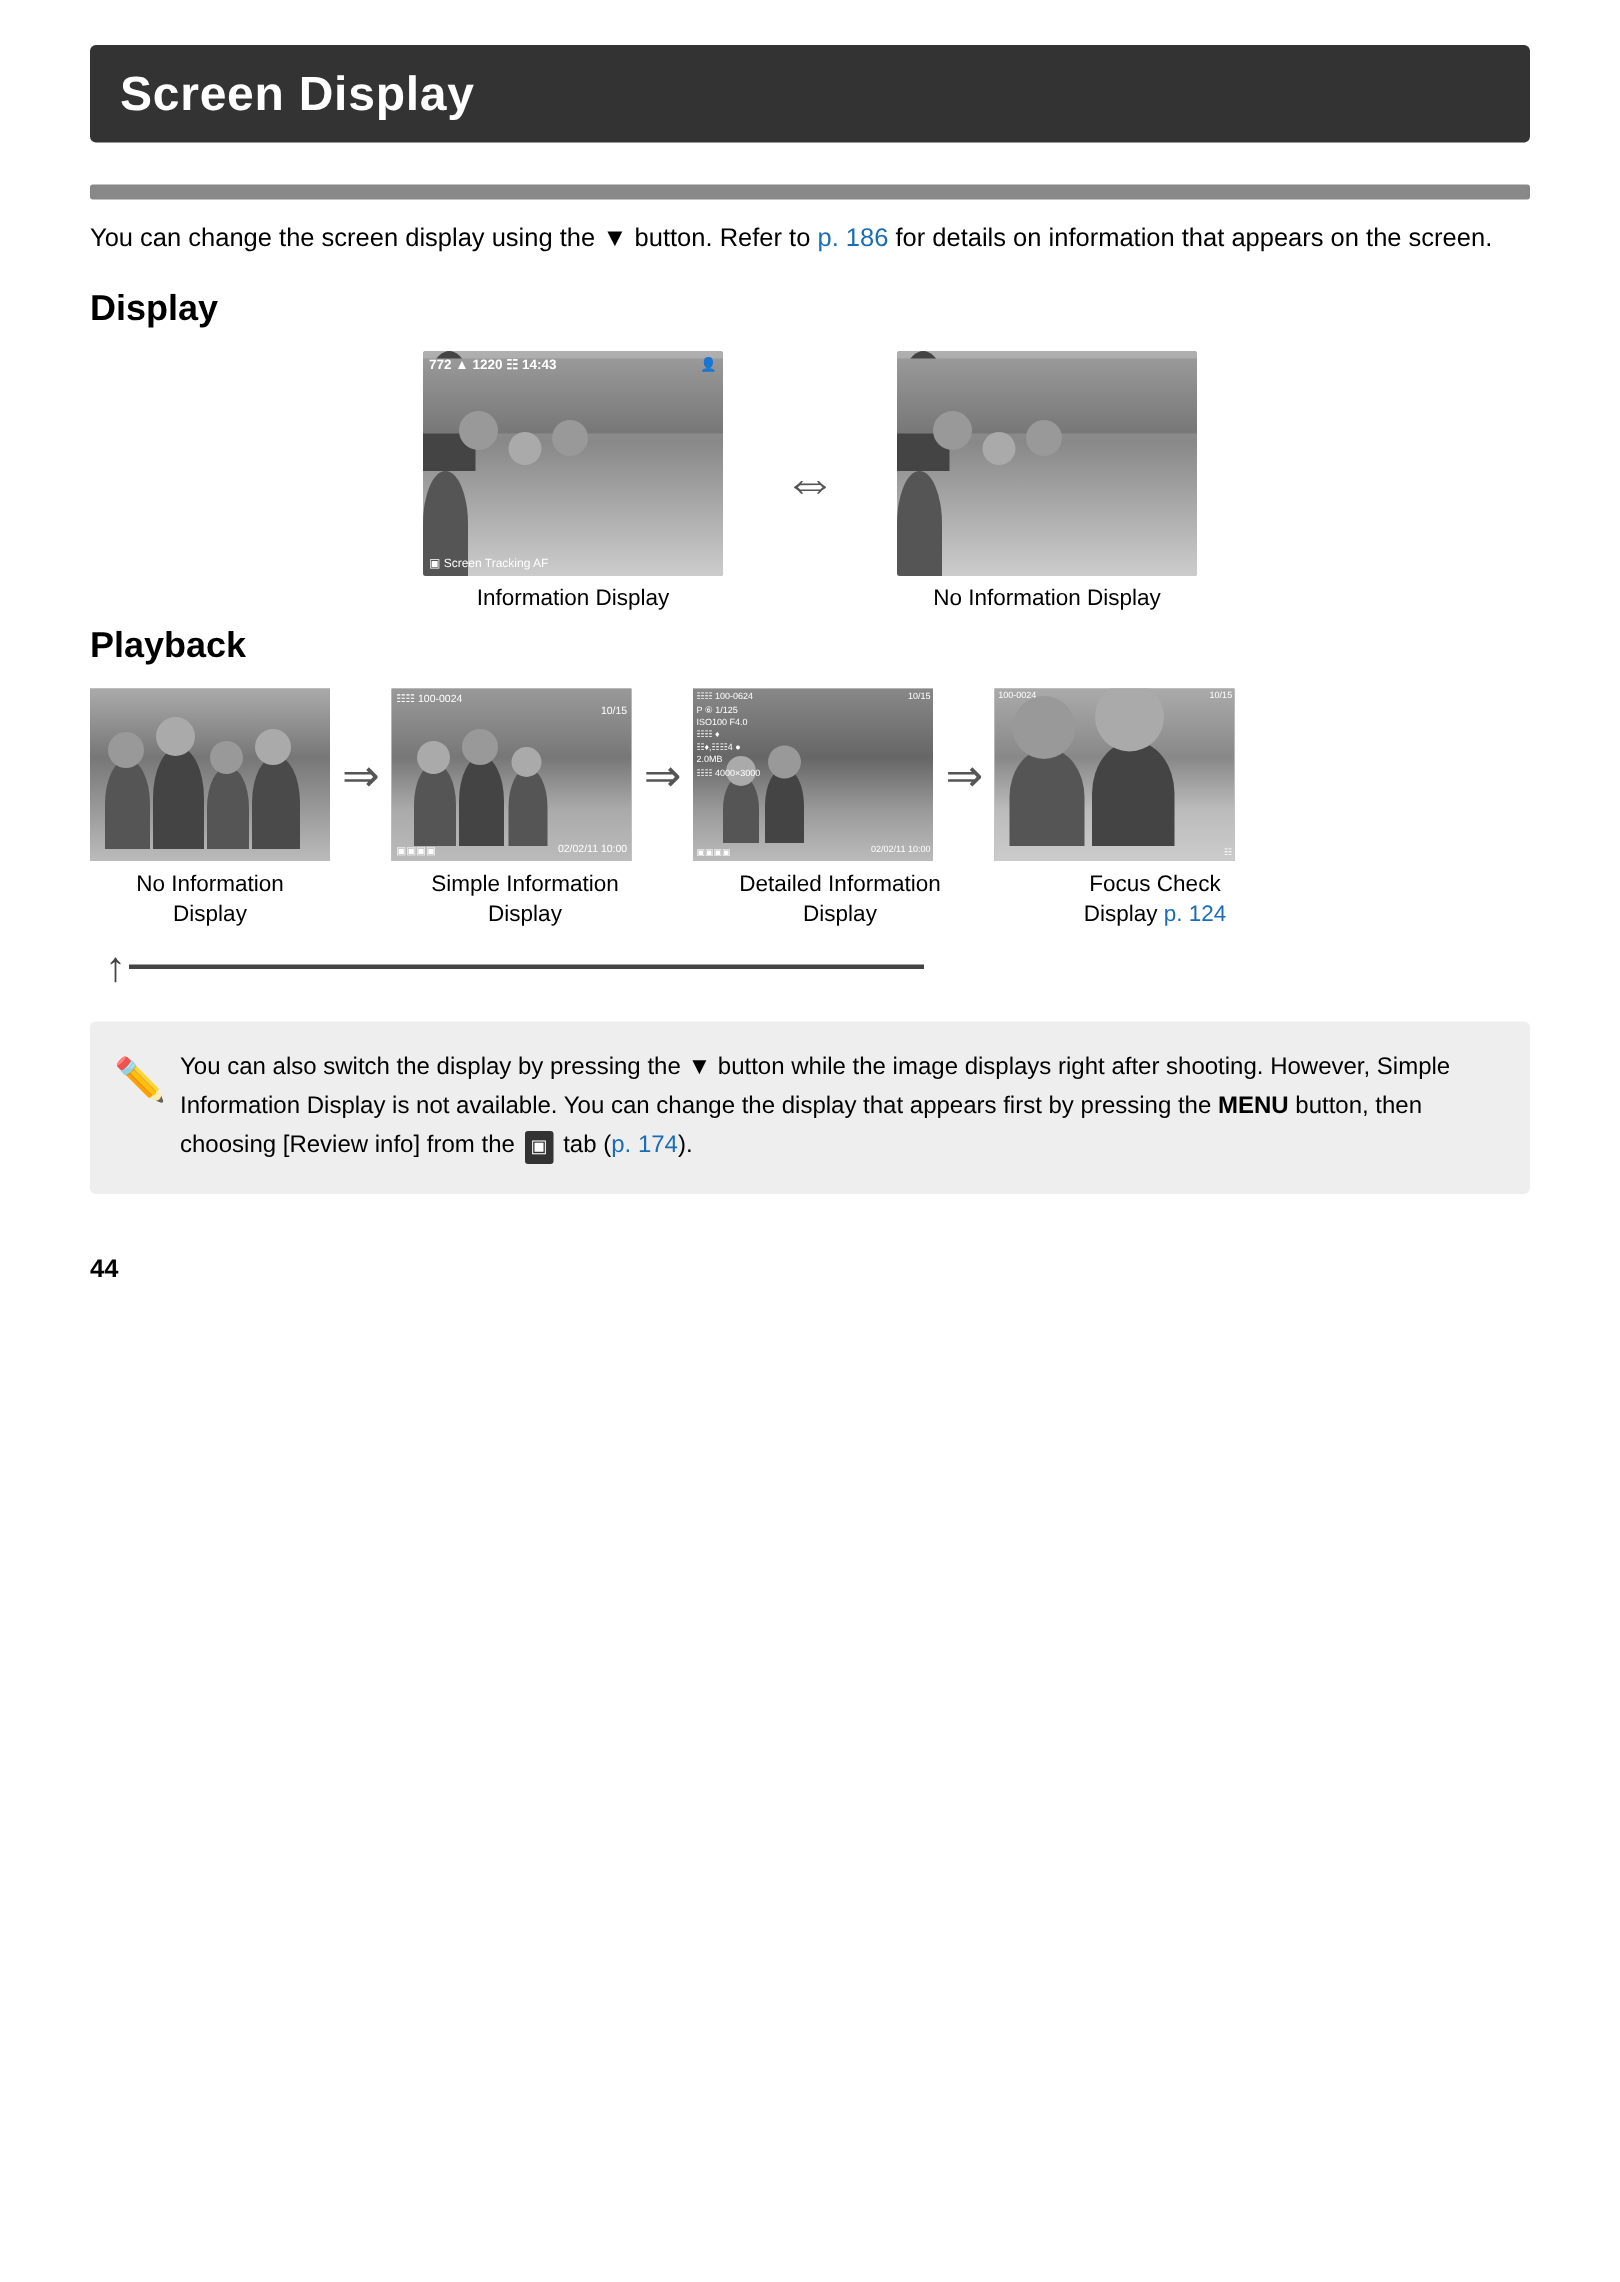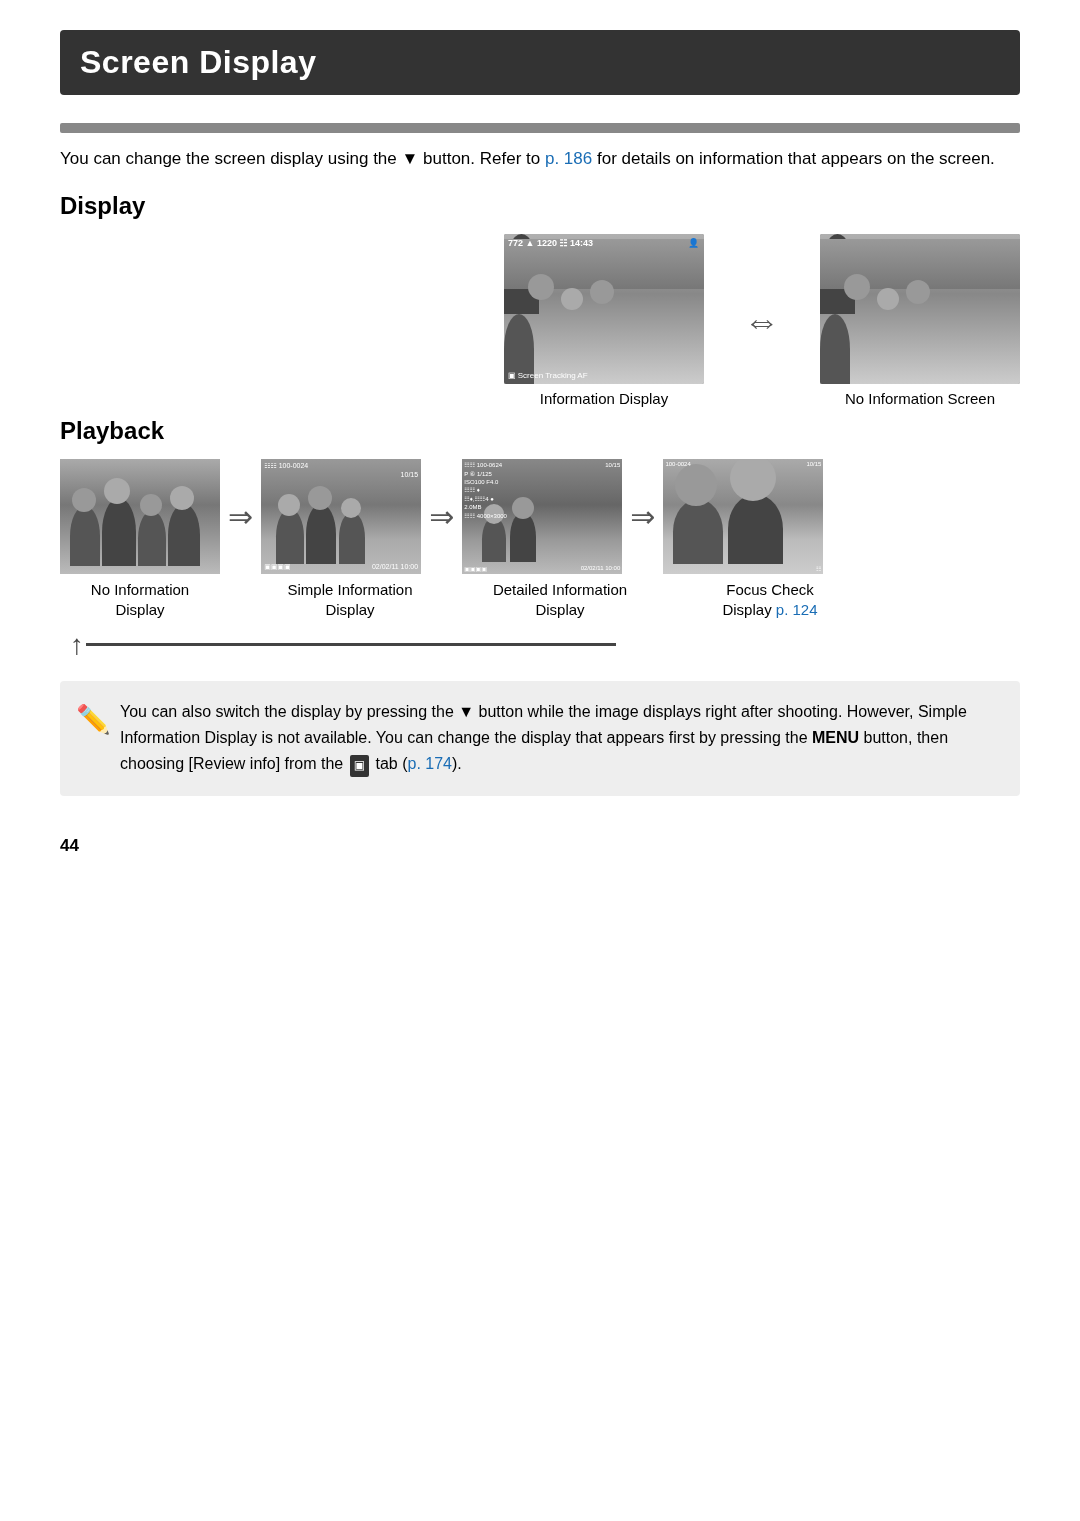--- a/index.html
+++ b/index.html
@@ -59,21 +59,21 @@
     }
     .body-text a {
       color: #1a6db5;
       text-decoration: none;
     }
 
     
     .shooting-row {
       display: flex;
       align-items: center;
-      justify-content: flex-end;
+      justify-content: center;
       gap: 30px;
       margin-bottom: 10px;
     }
     .img-block {
       display: flex;
       flex-direction: column;
       align-items: center;
       gap: 6px;
     }
     .img-block .caption {
@@ -288,21 +288,21 @@
       <div class="photo-scene">
         <div class="bg-trees"></div>
         <div class="p1"></div>
           <div class="head1"></div>
         <div class="p2"></div>
           <div class="head2"></div>
         <div class="head3"></div>
 
       </div>
     </div>
-    <span class="caption">No Information Screen</span>
+    <span class="caption">No Information Display</span>
   </div>
 </div>
 
 <div class="playback-section">
   <div class="subsection-heading">
     <span>Playback</span>
   </div>
 
   <div class="playback-container">
     <div class="playback-imgs-row">

